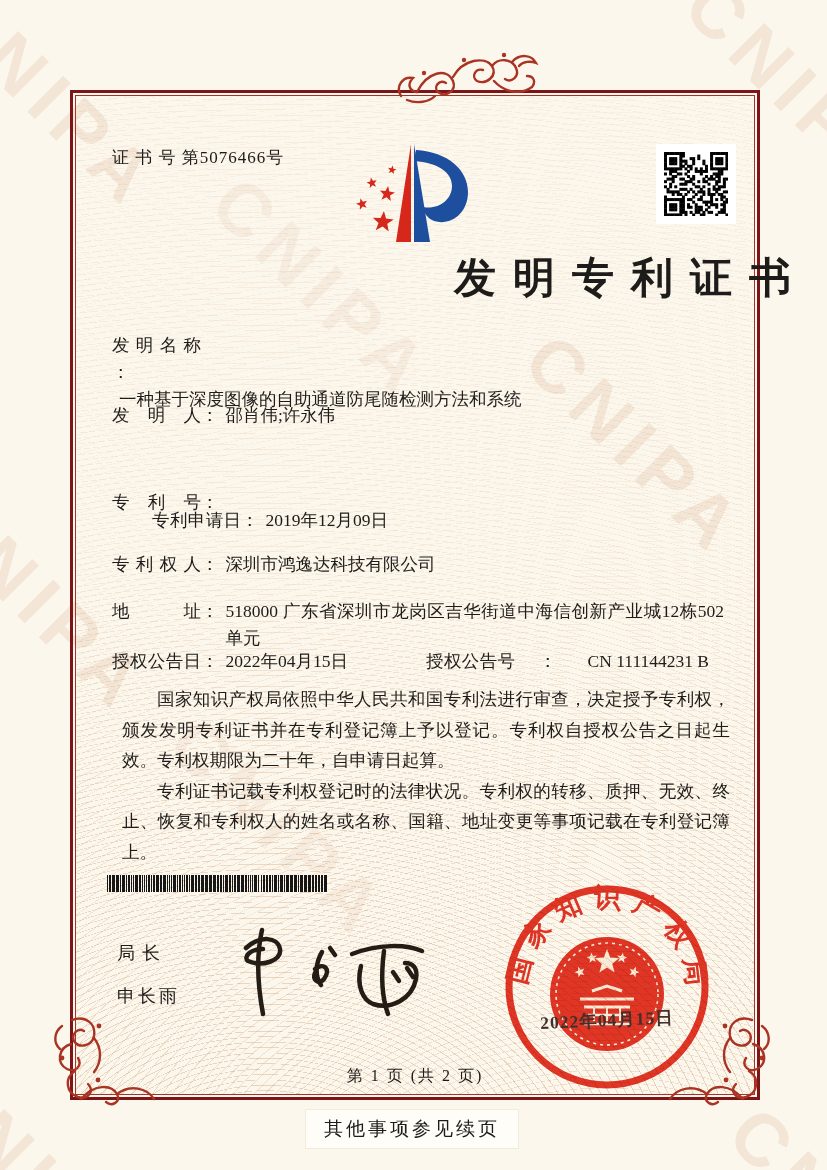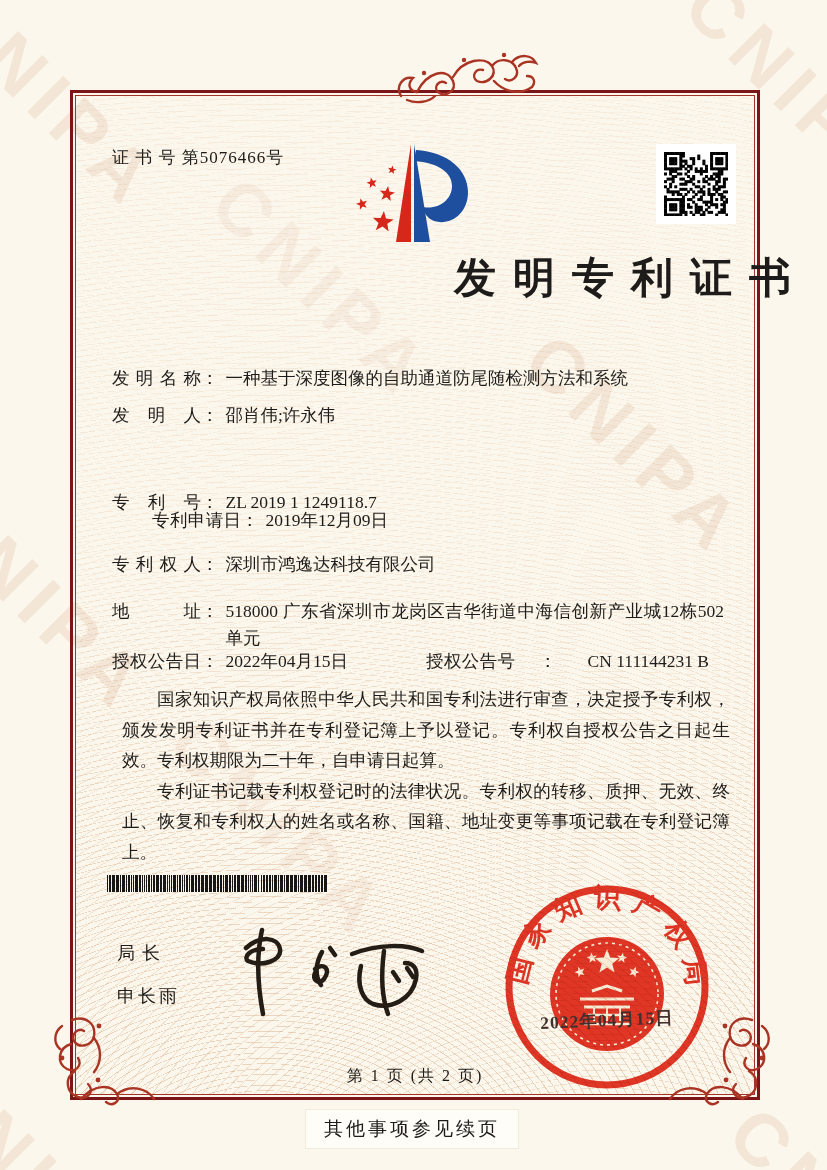--- a/index.html
+++ b/index.html
@@ -43,21 +43,21 @@
       display:flex;align-items:center;justify-content:center;z-index:4;}
   .title{position:absolute;left:70px;top:250px;width:690px;text-align:right;
          font-size:42px;font-weight:600;letter-spacing:17px;padding-left:10px;z-index:4;margin-left:38px;}
 
   
   .frow{position:absolute;left:112px;width:612px;display:flex;align-items:flex-start;
         font-size:17.5px;line-height:27px;z-index:4;}
   .lbl{width:89px;flex:none;text-align:justify;text-align-last:justify;}
   .colon{flex:none;}
   .fvalue{flex:1;margin-left:7px;text-align:justify;}
-  .r1{top:365px;} .r2{top:402px;} .r3{top:451px;margin-top:38px;} .r4{top:507px;margin-left:40px;}
+  .r1{top:332px;flex-direction:column;} .r2{top:402px;} .r3{top:451px;margin-top:38px;} .r4{top:507px;margin-left:40px;}
   .r5{top:551px;} .r6{top:598px;} .r7{top:648px;}
   .g1{display:flex;width:314px;flex:none;}
   .g2{display:flex;flex:none;gap:24px;}
   .gv{margin-left:7px;}
 
   
   .paras{position:absolute;left:122px;top:684px;width:608px;z-index:4;}
   .paras p{margin:0;font-size:17.5px;line-height:30.5px;text-indent:2em;text-align:justify;}
 
   
@@ -447,21 +447,20 @@
   <span class="fvalue">一种基于深度图像的自助通道防尾随检测方法和系统</span>
 </div>
 <div class="frow r2">
   <span class="lbl">发明人</span>
     <span class="colon">：</span>
   <span class="fvalue">邵肖伟;许永伟</span>
 </div>
 <div class="frow r3">
   <span class="lbl">专利号</span>
     <span class="colon">：</span>
-  <span class="fvalue">ZL 2019 1 1249118.7</span>
 </div>
 <div class="frow r4">
   <span class="lbl">专利申请日</span>
     <span class="colon">：</span>
   <span class="fvalue">2019年12月09日</span>
 </div>
 <div class="frow r5">
   <span class="lbl">专利权人</span>
     <span class="colon">：</span>
   <span class="fvalue">深圳市鸿逸达科技有限公司</span>

